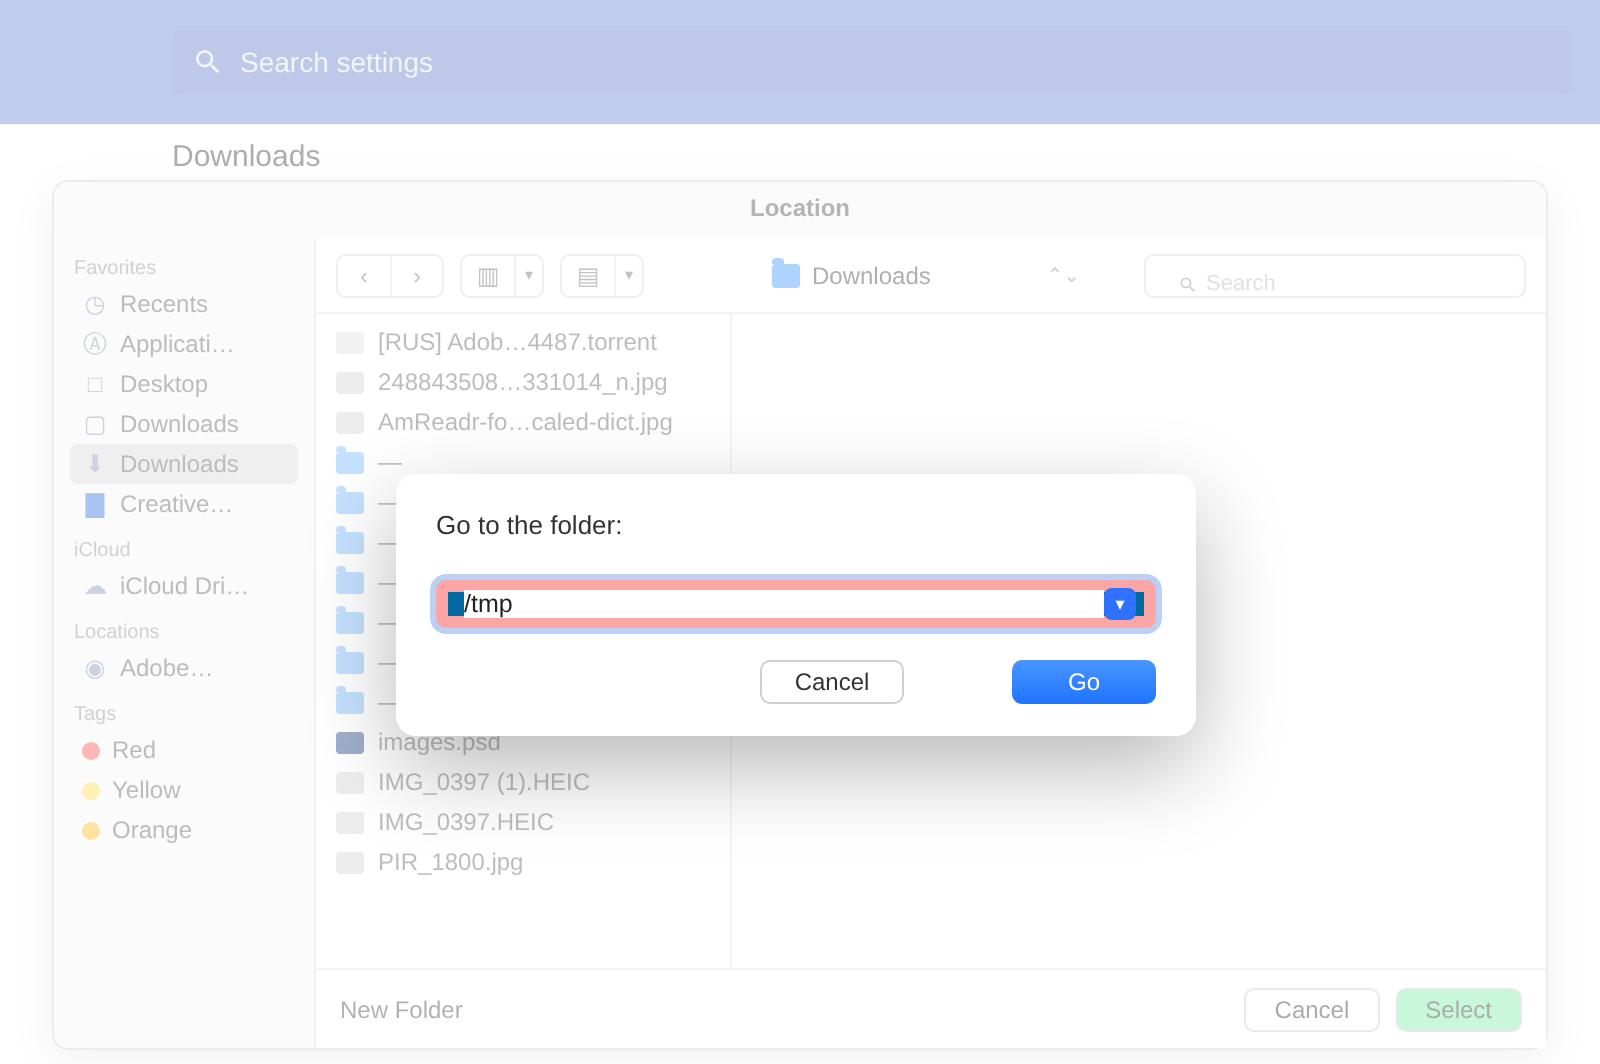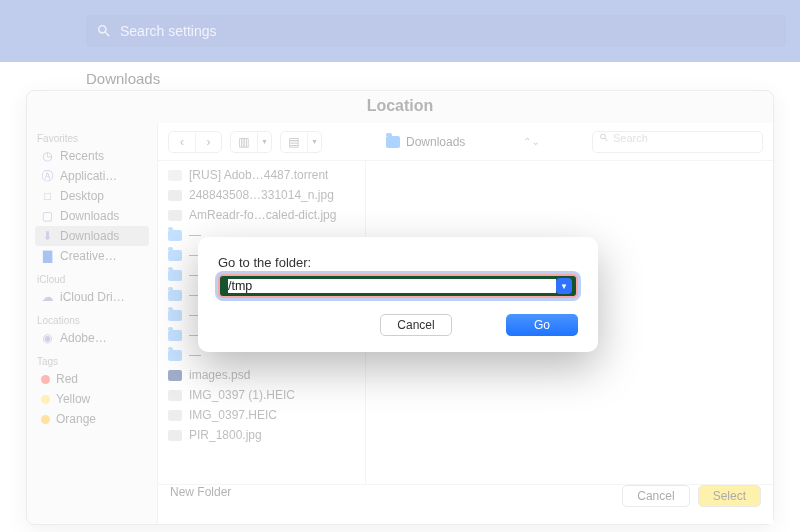--- a/index.html
+++ b/index.html
@@ -42,21 +42,21 @@
     position: absolute;
     left: 26px; top: 90px;
     width: 748px; height: 435px;
     border: 1px solid #d5d5d5;
     border-radius: 8px;
     background: #f5f5f5;
     box-shadow: 0 6px 24px rgba(0,0,0,0.12);
     display: flex; flex-direction: column;
   }
   .sheet-title {
-    text-align: center; font-size: 16px; font-weight: 600; color: #5a5a5a;
+    text-align: center; font-size: 12px; font-weight: 600; color: #5a5a5a;
     padding: 6px 0 8px;
   }
 
   .sheet-body {
     flex: 1; display: flex; min-height: 0;
   }
 
   .sidebar {
     width: 130px; padding: 2px 8px; font-size: 12px; color: #6b6b6b;
   }
@@ -91,21 +91,21 @@
   .loc-pop {
     display:flex; align-items:center; gap:6px;
     border-radius:5px; padding:2px 8px; min-width:170px;
     font-size:12px; color:#4f4f4f;
   }
   .loc-pop .fico { width:14px; height:12px; background:#4aa0ff; border-radius:2px; display:inline-block; position:relative; }
   .loc-pop .fico::before{content:"";position:absolute;left:0;top:-3px;width:6px;height:3px;background:#4aa0ff;border-radius:2px 2px 0 0;}
   .loc-pop .chev { margin-left:auto; font-size:10px; opacity:.6; }
   .tb-search {
     margin-left:auto; border:1px solid #dcdcdc; border-radius:5px;
-    height:22px; display:flex; align-items:flex-start; gap:4px; padding:0 6px; min-width:130px; background:#fff;
+    height:22px; display:flex; align-items:flex-end; gap:4px; padding:0 16px; min-width:130px; background:#fff;
   }
   .tb-search svg{width:11px;height:11px;fill:#999;}
   .tb-search input{border:none;outline:none;font-size:11px;width:100%;}
   .tb-search input::placeholder{color:#bdbdbd;}
 
   .cols { flex:1; display:flex; min-height:0;text-align:center; }
   .filecol {
     width: 208px; border-right:1px solid #e6e6e6; overflow:hidden;
     padding: 4px 0;
   }
@@ -116,48 +116,48 @@
   .fico-sm {width:14px;height:11px;border-radius:2px;display:inline-block;flex-shrink:0;}
   .fico-fold{background:#7dbcff; position:relative;}
   .fico-fold::before{content:"";position:absolute;left:0;top:-3px;width:5px;height:3px;background:#7dbcff;border-radius:2px 2px 0 0;}
   .fico-img{background:#d7d7d7;}
   .fico-doc{background:#e2e2e2;}
   .fico-psd{background:#2d4d8f;}
   .emptycol { flex:1; }
 
   .sheet-foot {
     height: 40px; border-top:1px solid #e6e6e6;
-    display:flex; align-items:flex-start; padding:0 12px; gap:8px;
+    display:flex; align-items:center; padding:0 12px; gap:8px;
     font-size:12px; color:#555;
   }
   .sheet-foot .spacer{flex:1;}
   .btn {
     border:1px solid #cfcfcf; background:#fff; border-radius:5px;
     padding:3px 14px; font-size:12px; color:#444;
   }
   .btn.primary {
-    background:#fde047;
+    background:#86efac;
   }
 
   
   .modal {
     position:absolute; left:198px; top:237px;
     width:400px; background:#fff; border-radius:10px;
     box-shadow: 0 16px 44px rgba(0,0,0,0.28);
     padding:18px 20px 16px;
     z-index:50;
   }
-  .modal-label { font-size:13px; color:#333; margin-bottom:4px; font-weight:500;}
+  .modal-label { font-size:13px; color:#333; margin-bottom:20px; font-weight:500;}
   .modal-field {
     width:100%; height:24px;
-    border:2px solid #fca5a5;
+    border:6px solid #fca5a5;
     box-shadow: 0 0 0 3px rgba(63,120,224,0.35);
     border-radius:5px;
     display:flex; align-items:center; padding:0 4px 0 8px;
-    background:#14532d;
+    background:#0369a1;
   }
   .modal-field input{
     border:none;outline:none;font-size:12.5px;flex:1;color:#222;
   }
   .drop {
     width:16px;height:16px;border-radius:4px;background:#2f72ff;
     display:flex;align-items:center;justify-content:center;color:#fff;font-size:9px;
   }
   .modal-actions{
     display:flex; justify-content:flex-end; gap:10px; margin-top:16px;

